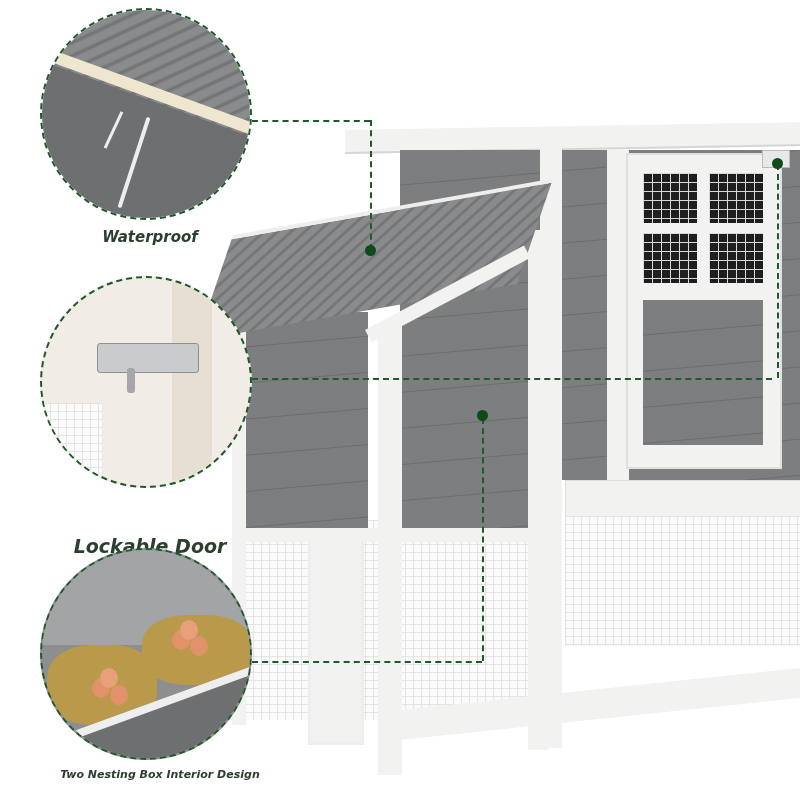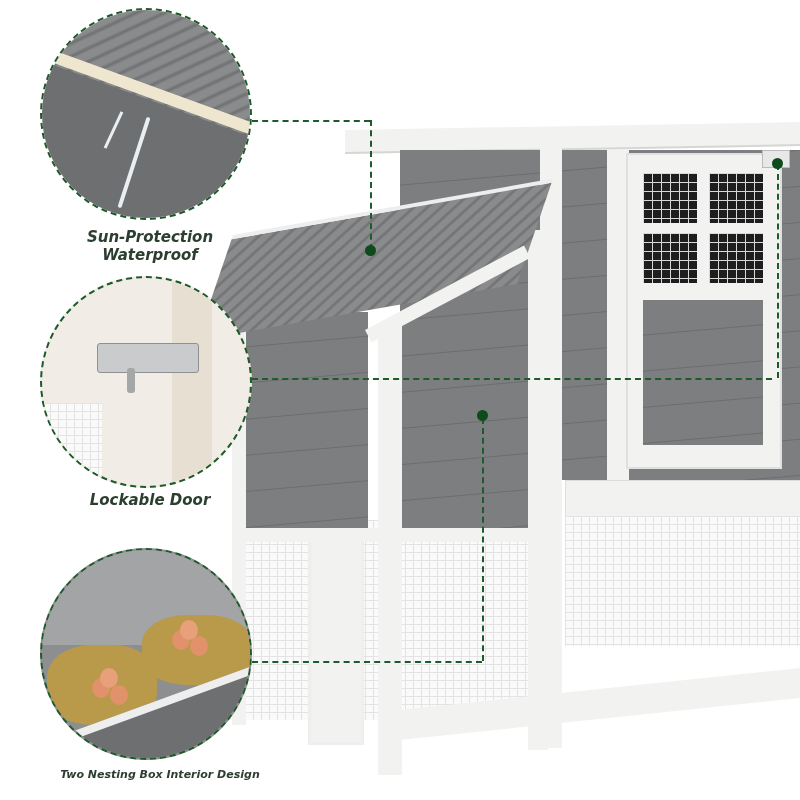--- a/index.html
+++ b/index.html
@@ -54,34 +54,33 @@
 </div>
 
 <div class="callout-circle" style="left:40px;top:8px;width:212px;height:212px;">
   <div class="abs roof" style="left:-20px;top:-20px;width:260px;height:130px;transform:rotate(20deg);"></div>
   <div class="abs" style="left:-10px;top:80px;width:260px;height:12px;background:#efe6cf;transform:rotate(20deg);"></div>
   <div class="abs" style="left:-30px;top:96px;width:280px;height:160px;background:#6e6f71;transform:rotate(20deg);"></div>
   <div class="abs" style="left:90px;top:105px;width:4px;height:95px;background:#e8eef2;transform:rotate(18deg);border-radius:3px;"></div>
   <div class="abs" style="left:70px;top:100px;width:3px;height:40px;background:#e8eef2;transform:rotate(25deg);"></div>
 </div>
 <div class="label" style="left:60px;top:228px;width:180px;font-size:15px;line-height:18px;">
-  <div>Sun-Protection</div>
   <div>Waterproof</div>
 </div>
 <div class="dash-h" style="left:252px;top:120px;width:118px;"></div>
 <div class="dash-v" style="left:370px;top:120px;height:130px;"></div>
 <div class="dot" style="left:365px;top:245px;"></div>
 
 <div class="callout-circle" style="left:40px;top:276px;width:212px;height:212px;background:#f1ede6;">
   <div class="abs" style="left:130px;top:0;width:40px;height:212px;background:#e7dfd2;"></div>
   <div class="abs mesh" style="left:0;top:125px;width:60px;height:80px;"></div>
   <div class="abs" style="left:55px;top:65px;width:100px;height:28px;background:#c9cbcd;border:1px solid #8e9092;border-radius:3px;"></div>
   <div class="abs" style="left:85px;top:90px;width:8px;height:25px;background:#a4a6a8;border-radius:3px;"></div>
 </div>
-<div class="label" style="left:60px;top:491px;width:180px;font-size:15px;">Lockable Door</div>
+<div class="label" style="left:60px;top:535px;width:180px;font-size:19px;">Lockable Door</div>
 <div class="dash-h" style="left:252px;top:378px;width:520px;"></div>
 <div class="dash-v" style="left:777px;top:164px;height:214px;"></div>
 <div class="dot" style="left:772px;top:158px;"></div>
 
 <div class="callout-circle" style="left:40px;top:548px;width:212px;height:212px;background:#8d8e90;">
   <div class="abs" style="left:0;top:0;width:212px;height:95px;background:#a3a4a6;"></div>
   <div class="abs" style="left:5px;top:95px;width:110px;height:80px;background:#b99a4a;border-radius:40%;"></div>
   <div class="abs" style="left:100px;top:65px;width:110px;height:70px;background:#b99a4a;border-radius:40%;"></div>
   <div class="abs" style="left:50px;top:128px;width:18px;height:20px;border-radius:50%;background:#e1926a;"></div>
   <div class="abs" style="left:68px;top:135px;width:18px;height:20px;border-radius:50%;background:#e1926a;"></div>

